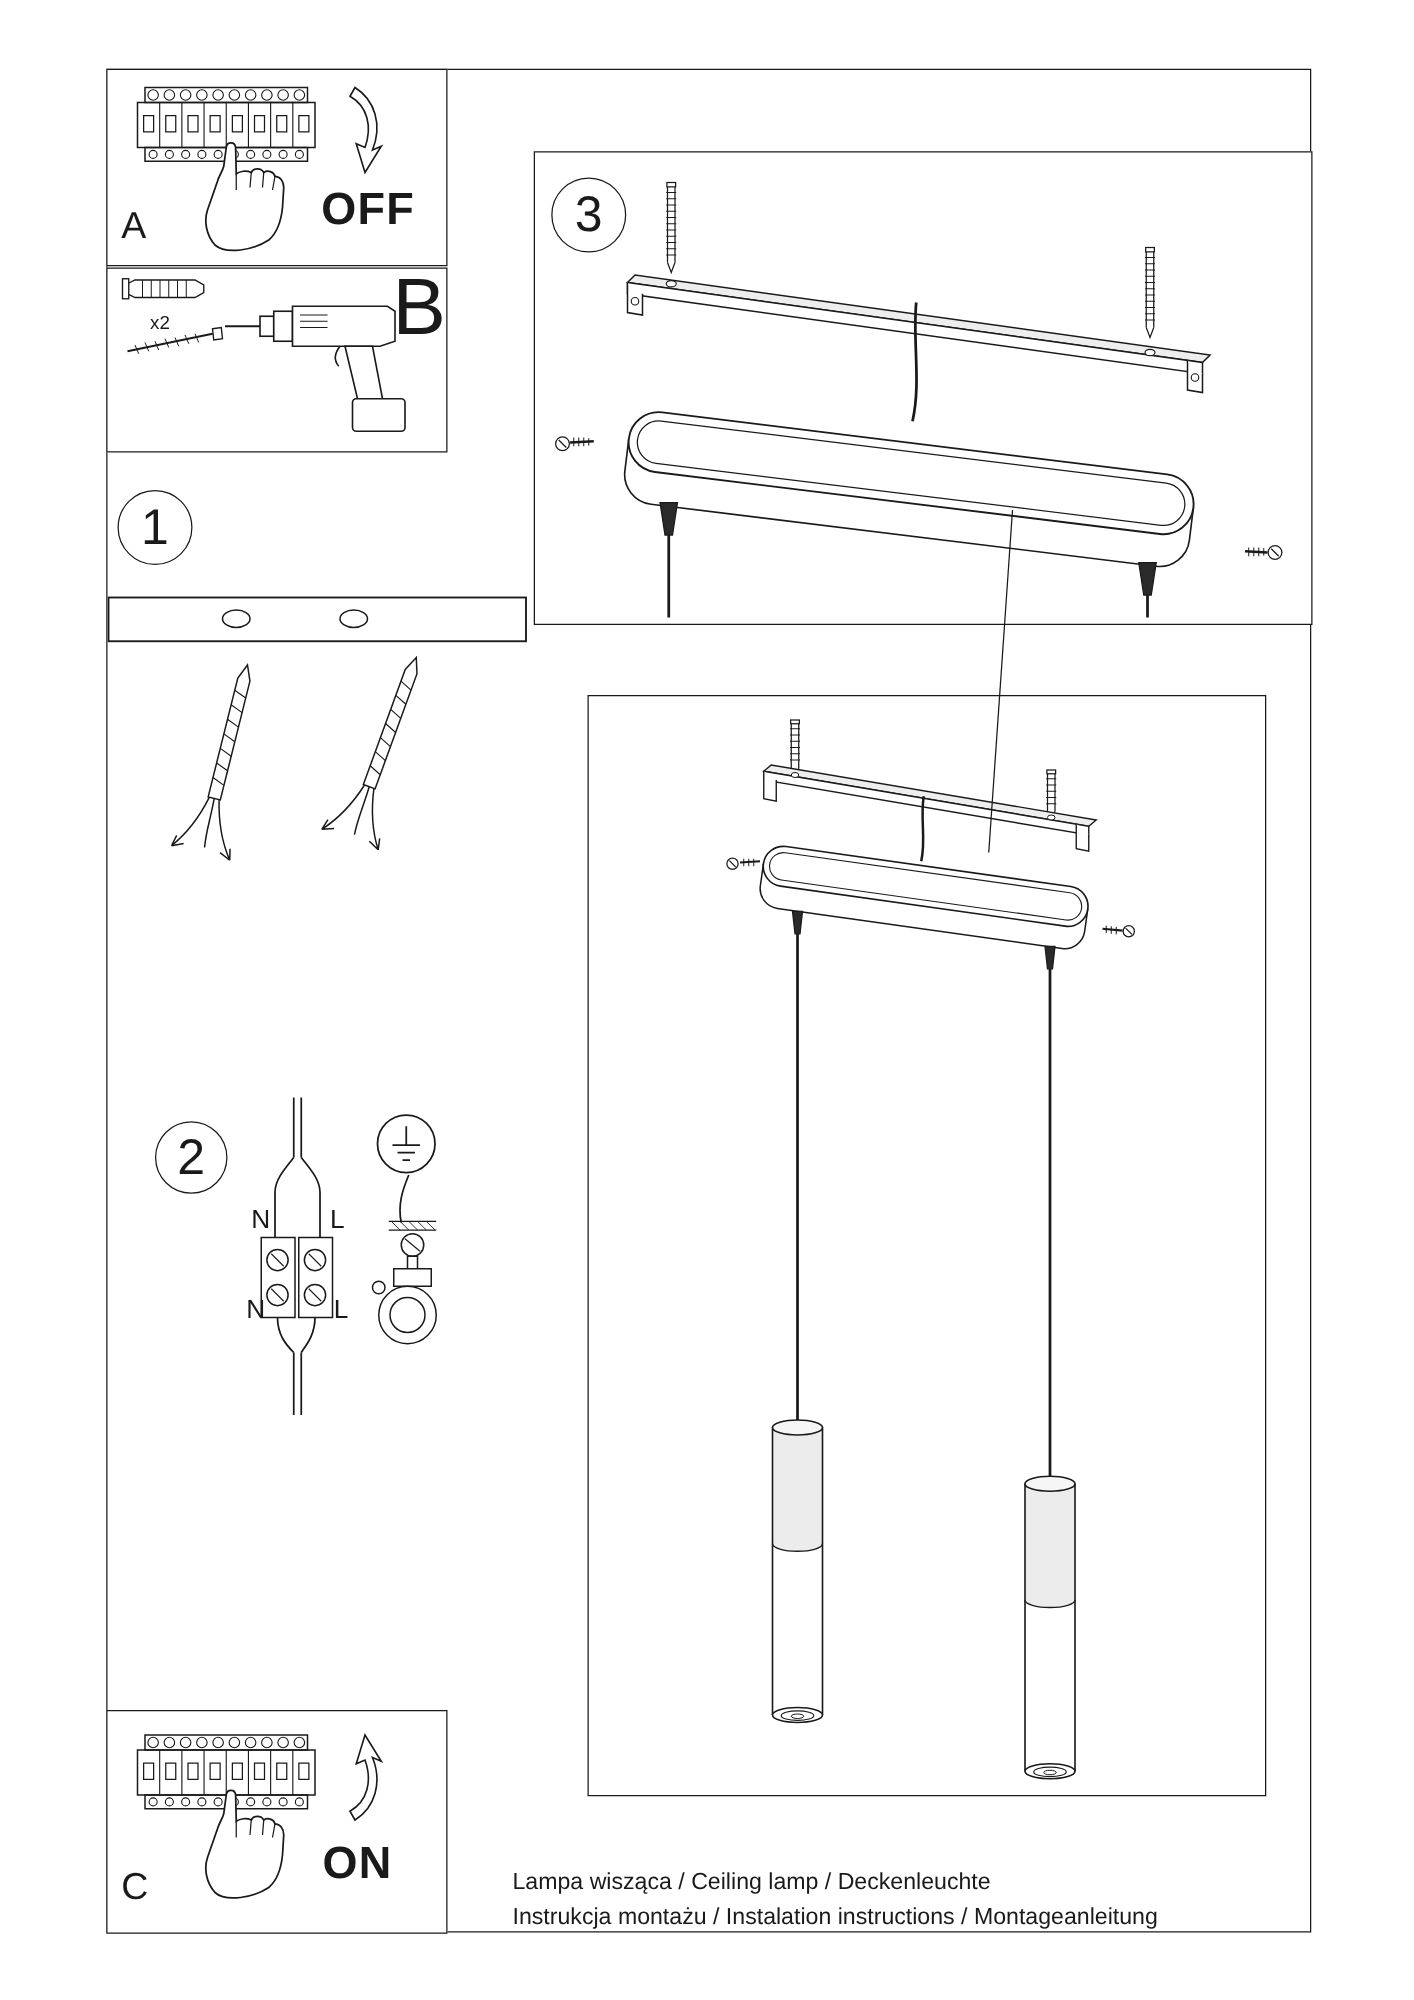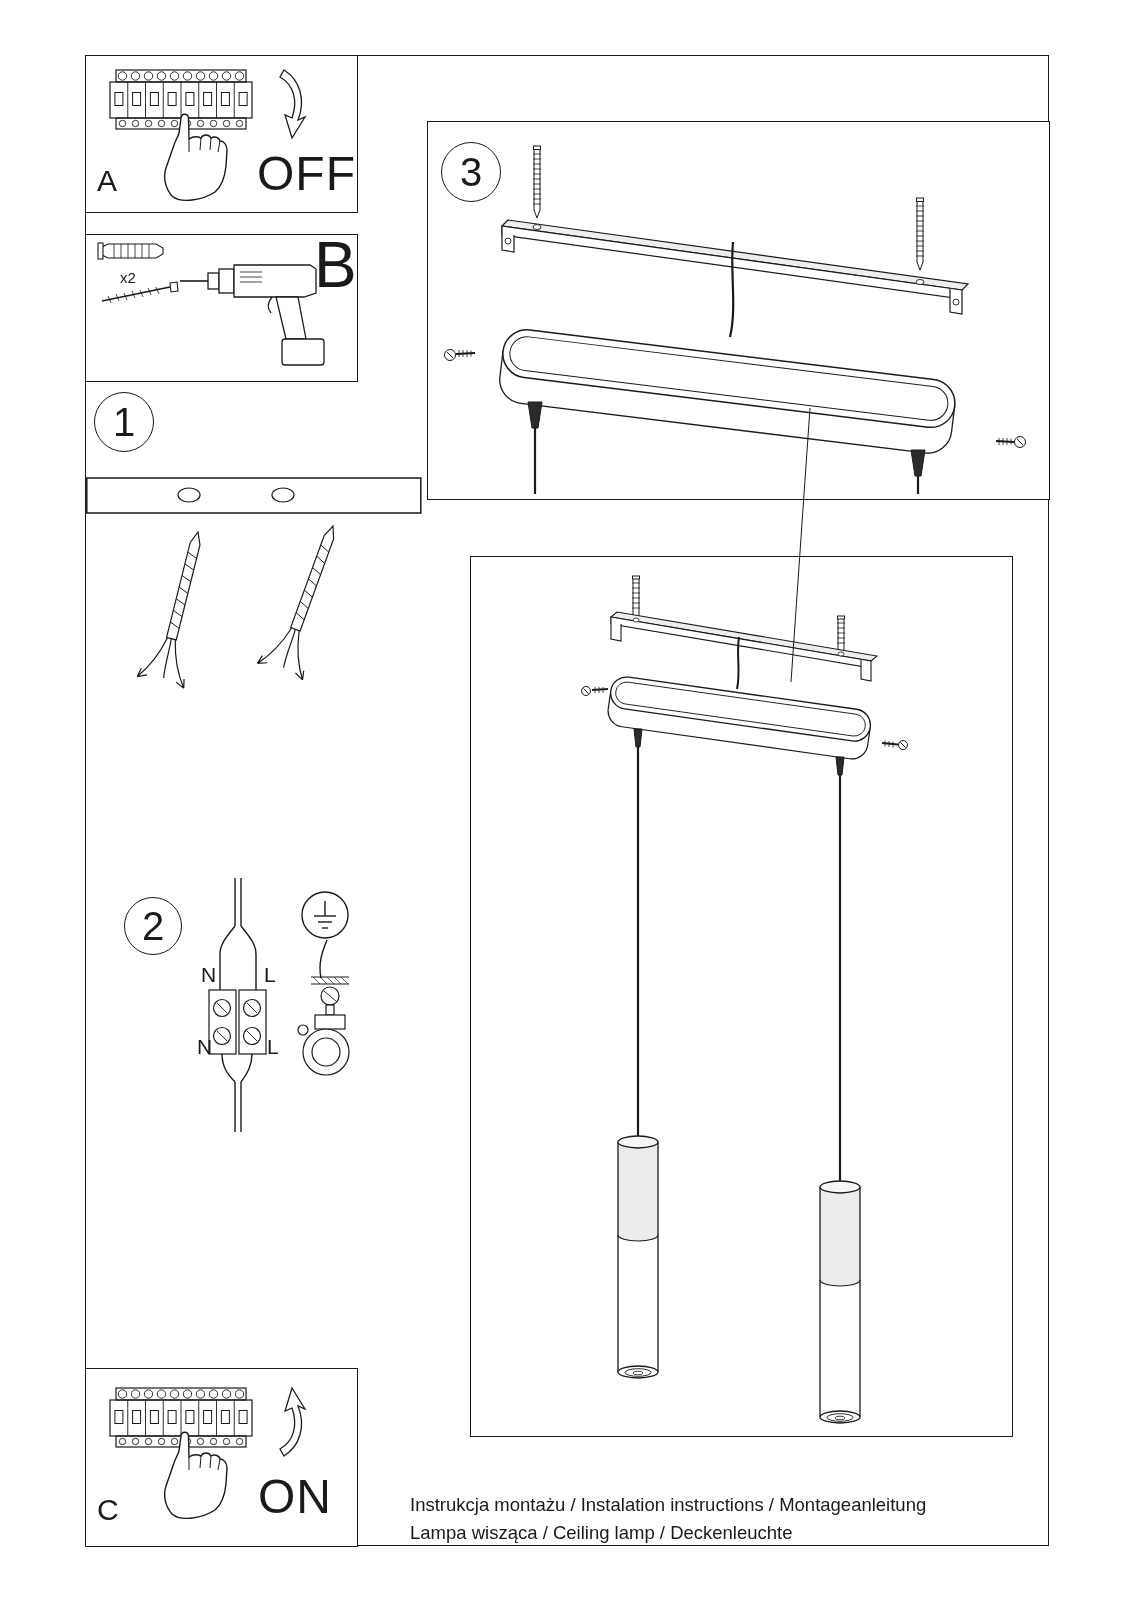--- a/index.html
+++ b/index.html
@@ -4,33 +4,33 @@
 <style>
   html,body{margin:0;padding:0;}
   body{
     width:1131px;height:1600px;position:relative;overflow:hidden;
     background:#ffffff;color:#1a1a1a;
     font-family:"Liberation Sans", sans-serif;
   }
   .frame{position:absolute;left:85px;top:55px;width:962px;height:1489px;border:1.6px solid #1a1a1a;background:#fff;}
   .box{position:absolute;border:1.6px solid #1a1a1a;background:#fff;}
   .box-a{left:85px;top:55px;width:271px;height:156px;}
-  .box-b{left:85px;top:234px;width:271px;height:146px;text-decoration:underline;}
+  .box-b{left:85px;top:214px;width:271px;height:146px;text-decoration:underline;}
   .box-3{left:427px;top:121px;width:621px;height:377px;}
   .box-lamp{left:470px;top:556px;width:541px;height:879px;}
   .box-c{left:85px;top:1368px;width:271px;height:177px;}
   .step-circle{
     position:absolute;border:1.7px solid #1a1a1a;border-radius:50%;background:#fff;
     display:flex;align-items:center;justify-content:center;font-size:40px;z-index:5;
   }
   .circle-1{left:94px;top:392px;width:58px;height:58px;}
   .circle-2{left:124px;top:897px;width:56px;height:56px;}
   .circle-3{left:441px;top:142px;width:58px;height:58px;}
   .corner-label{position:absolute;font-size:30px;}
-  .action-label{position:absolute;font-size:48px;letter-spacing:1px;}
+  .action-label{position:absolute;font-size:36px;letter-spacing:1px;font-weight:bold;}
   .big-letter{position:absolute;font-size:64px;line-height:1;}
   .footer{position:absolute;left:410px;top:1491px;font-size:18.5px;line-height:28px;}
   .ill{position:absolute;left:0;top:0;}
   svg{display:block;}
   svg text{font-family:"Liberation Sans", sans-serif;fill:#1a1a1a;}
   .overlay{position:absolute;pointer-events:none;z-index:4;}
 </style>
 </head>
 <body>
 
@@ -386,15 +386,15 @@
         <path d="M103,83 L103,96 M115,82 L114,94 M125,82 L124,94 M134,85 L132,96" stroke="#1a1a1a" stroke-width="1" fill="none"></path>
       </g>
       <path d="M198,82 C214,72 220,52 212,32 L219,35 L206,14 L199,37 L206,34 C212,51 208,67 194,75 Z" fill="#fff" stroke="#1a1a1a" stroke-width="1.3"></path>
     </g>
   </svg>
   <div class="action-label" style="left:172px;top:100px;text-align:right;">ON</div>
   <div class="corner-label" style="left:11px;top:124px;">C</div>
 </div>
 
 <div class="footer">
+  <div>Lampa wisząca / Ceiling lamp / Deckenleuchte</div>
   <div>Instrukcja montażu / Instalation instructions / Montageanleitung</div>
-  <div>Lampa wisząca / Ceiling lamp / Deckenleuchte</div>
 </div>
 
 </body></html>

